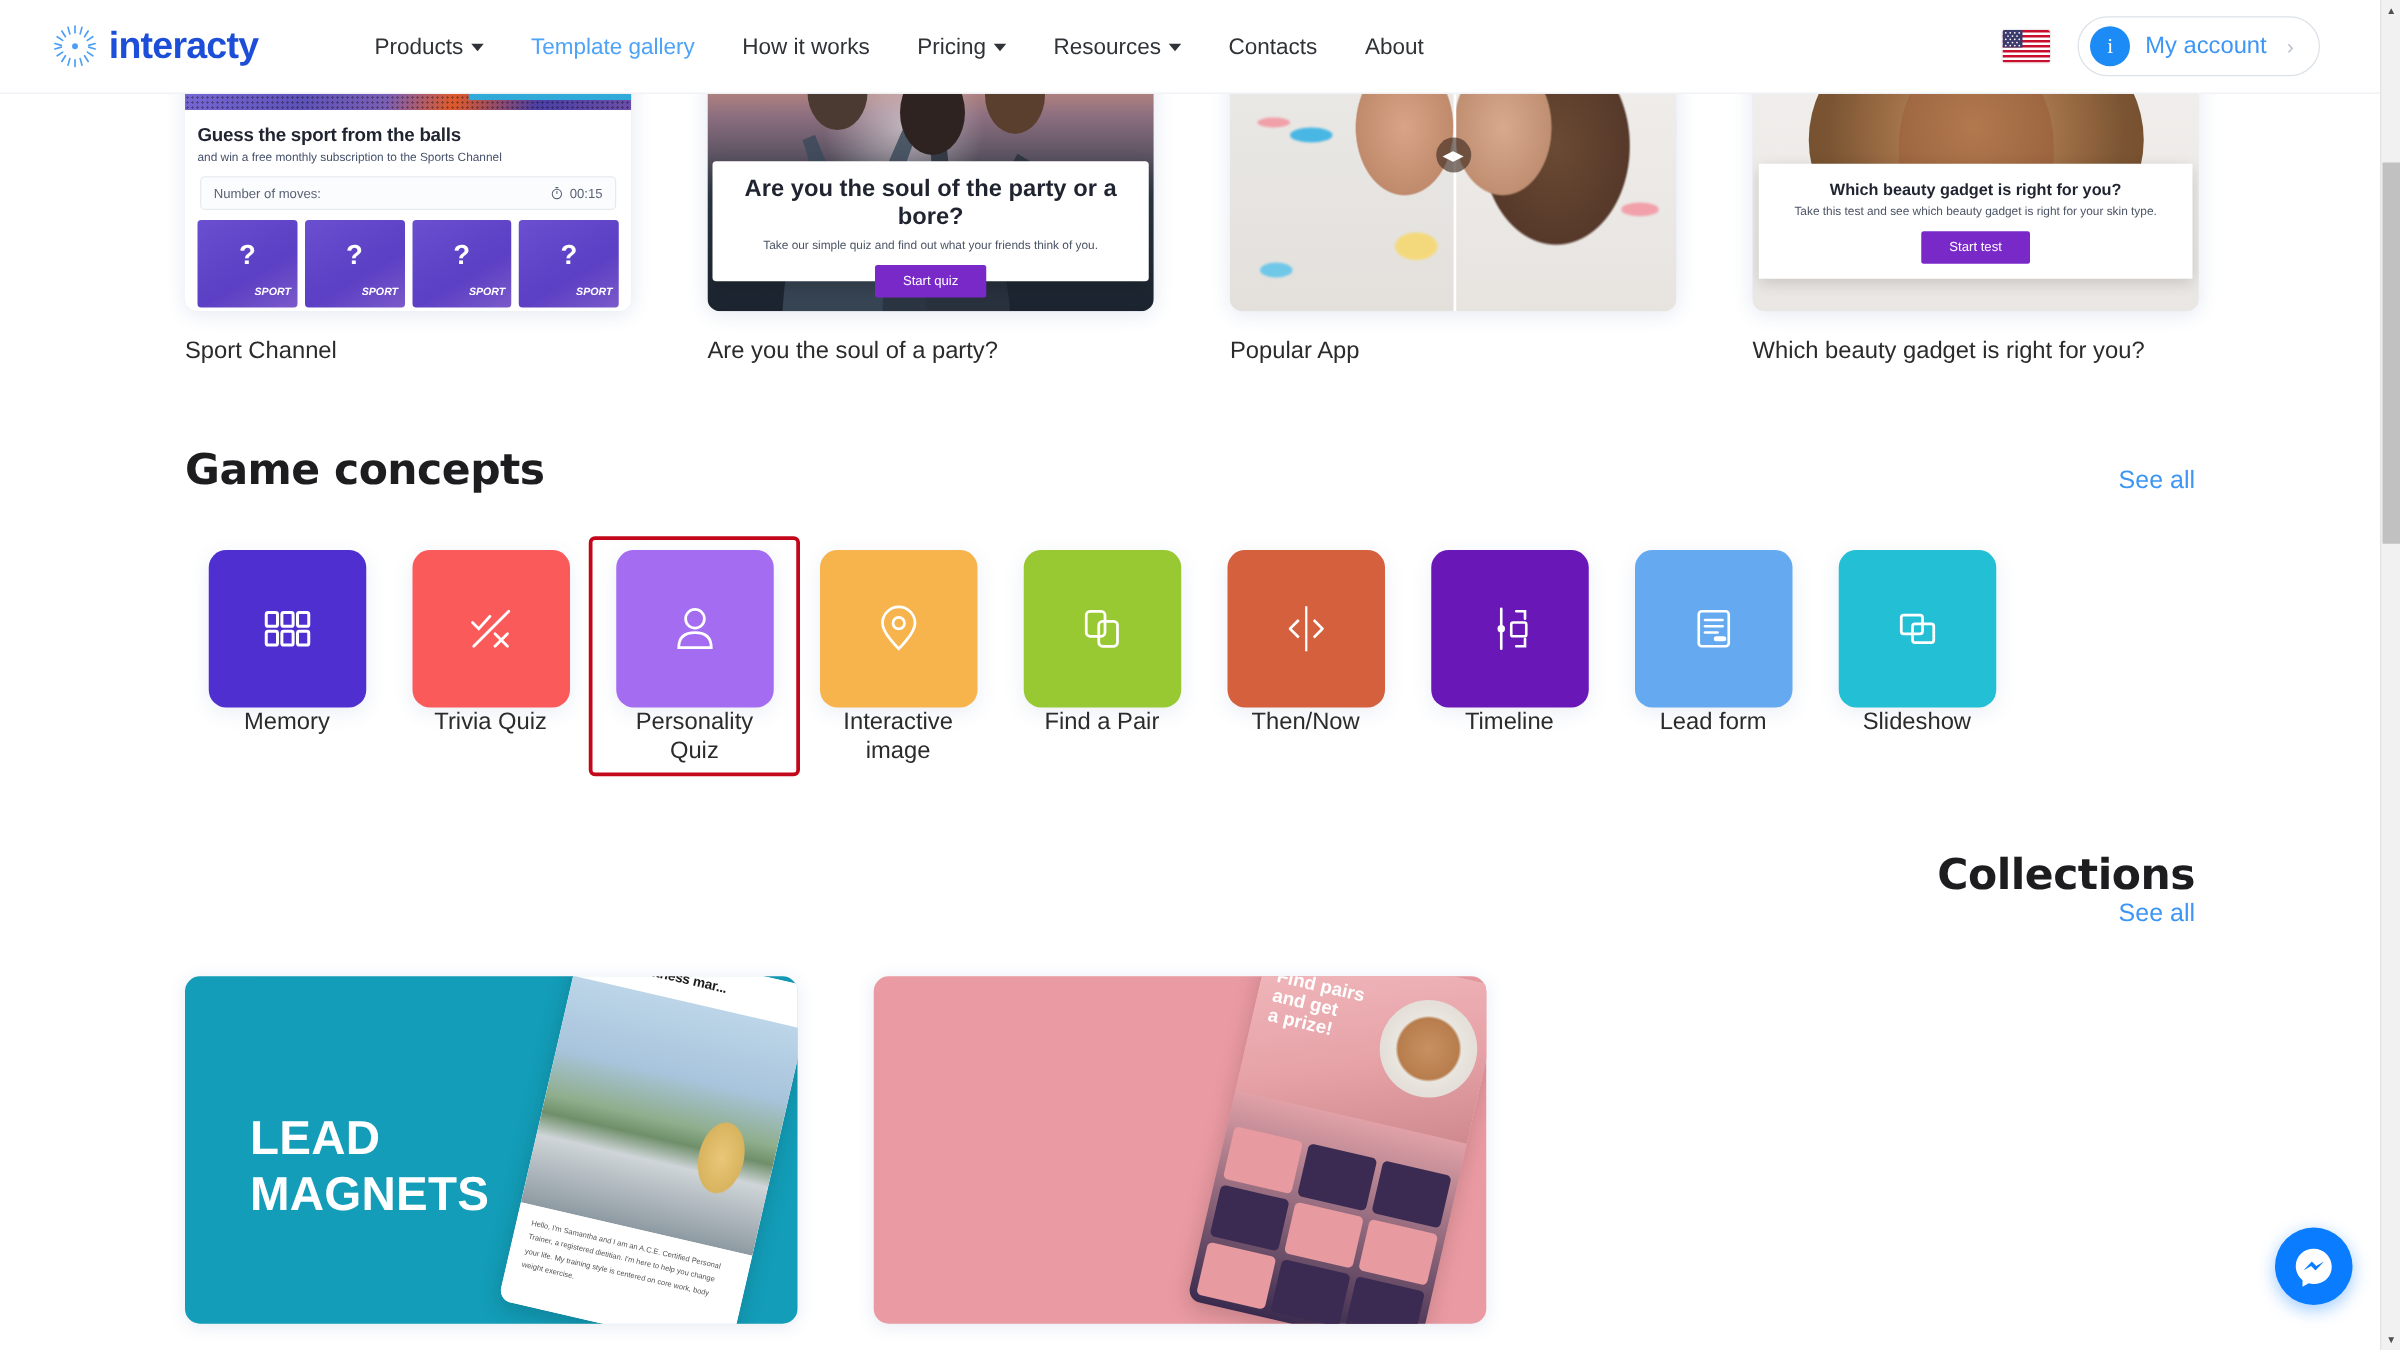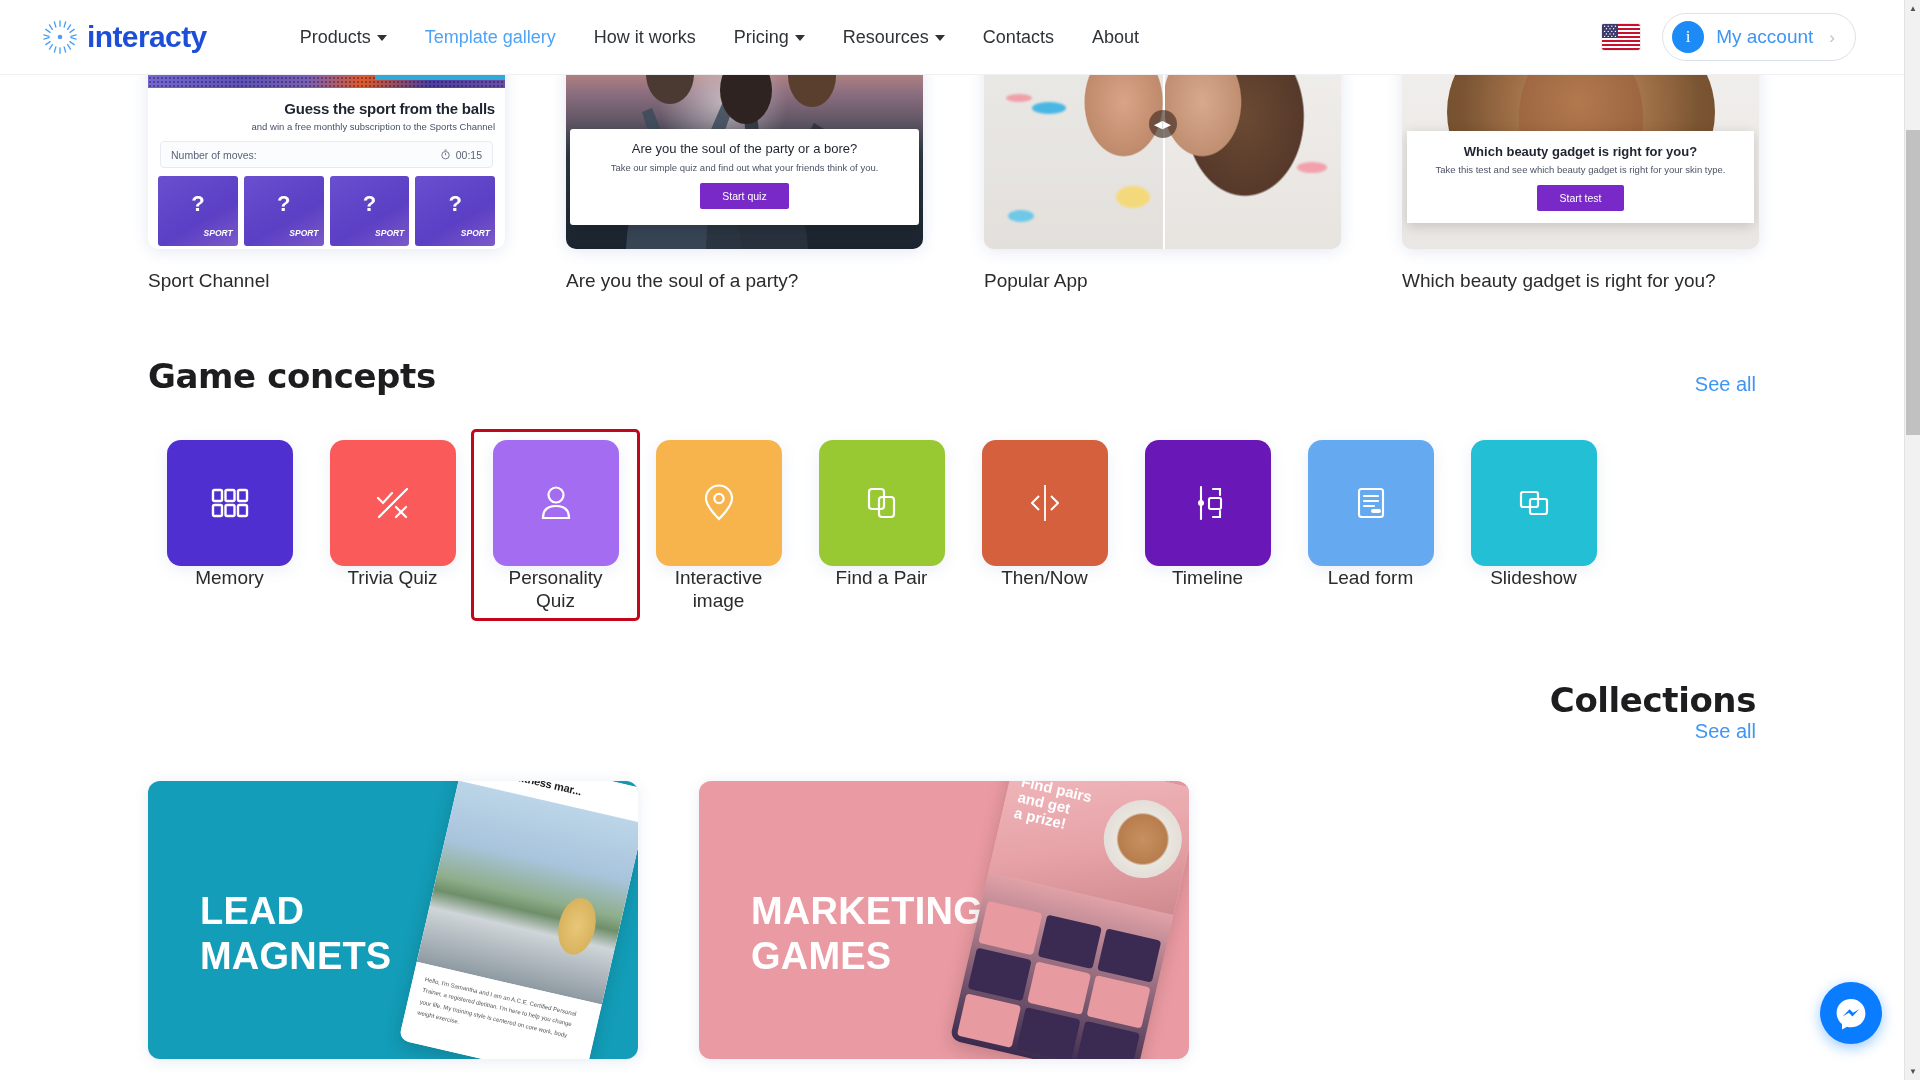--- a/index.html
+++ b/index.html
@@ -109,21 +109,21 @@
     background-image: radial-gradient(rgba(0,0,0,.32) 0.8px, transparent 0.9px);
     background-size: 4px 4px;
   }
   .sc-badge {
     position: absolute; right: 0; top: 6px; width: 130px; height: 70px;
     background: linear-gradient(180deg,#4632c0 0%,#3f2fb8 58%,#2fb3df 59%,#2fa9d8 100%);
     z-index: 2;
   }
   .sc-body {
     position: absolute; left: 0; right: 0; top: 84px; bottom: 0;
-    background: #fff; padding: 12px 10px 0 10px; text-align: right;
+    background: #fff; padding: 12px 10px 0 10px; text-align: left;
   }
   .sc-h { font-size: 15px; font-weight: 700; color:#1f2430; letter-spacing:-.2px;}
   .sc-sub { font-size: 9.5px; color:#45506a; margin-top: 4px; }
   .sc-bar {
     margin: 9px 2px 0 2px; height: 27px; border:1px solid #e7eaf0;
     border-radius:4px; background:#fbfcfe;
     display:flex; align-items:center; justify-content:space-between;
     padding: 0 10px; font-size: 10.5px; color:#5a6374;
   }
   .sc-timer { display:flex; align-items:center; gap:5px; }
@@ -148,21 +148,21 @@
     background:
       radial-gradient(circle at 44% 40%, rgba(255,255,255,.5), transparent 26%),
       linear-gradient(180deg,#f4c39a 0%,#e9a07e 16%,#8d6f80 36%,#2c3845 62%,#1a232e 100%);
   }
   .party-sil { position:absolute; inset:0; }
   .party-pop {
     position:absolute; left:4px; right:4px; top:125px; height:96px;
     background:#fff; border-radius:3px; text-align:center;
     box-shadow:0 4px 12px rgba(0,0,0,.18); padding-top:12px;
   }
-  .party-pop h4{ font-size:13px; color:#1f2430; font-weight:400;}
+  .party-pop h4{ font-size:19px; color:#1f2430; font-weight:700;}
   .party-pop p { font-size:9.5px; color:#4b5365; margin-top:6px;}
   .btn-purple {
     display:inline-block; margin-top:10px; background:#7a29c9; color:#fff;
     font-size:10.5px; padding:7px 22px; border-radius:2px;
   }
 
   
   .pa-img { position:absolute; inset:0;
     background: linear-gradient(90deg,#efeeec 0%,#e6e3e0 49.7%,#fff 50%,#eae6e2 100%); }
   .pa-left, .pa-right { position:absolute; top:0; bottom:0; width:50%; }
@@ -658,22 +658,20 @@
           <h3>LEAD
 MAGNETS</h3>
           <div class="col-art">
             <div class="lm-art-top">Summer fitness mar...</div>
             <div class="lm-art-photo"></div>
             <div class="lm-art-txt">Hello, I'm Samantha and I am an A.C.E. Certified Personal Trainer, a registered dietitian. I'm here to help you change your life. My training style is centered on core work, body weight exercise.</div>
           </div>
         </div>
 
         <div class="col-card" style="background:#EA9AA2">
-          <h3>MARKETING
-GAMES</h3>
           <div class="col-art mg-art">
             <div class="mg-top">
               <div class="kicker">MEMORY GAME</div>
               <div class="big" style="white-space:pre-line">Find pairs
 and get
 a prize!</div>
               <div class="mg-cup"></div>
             </div>
             <div class="mg-grid">
               <div class="mg-c p"></div>

